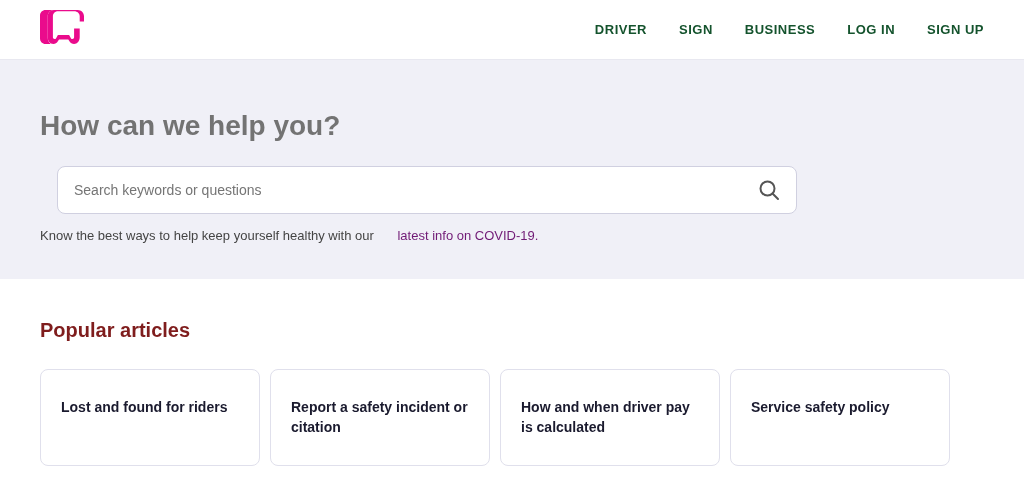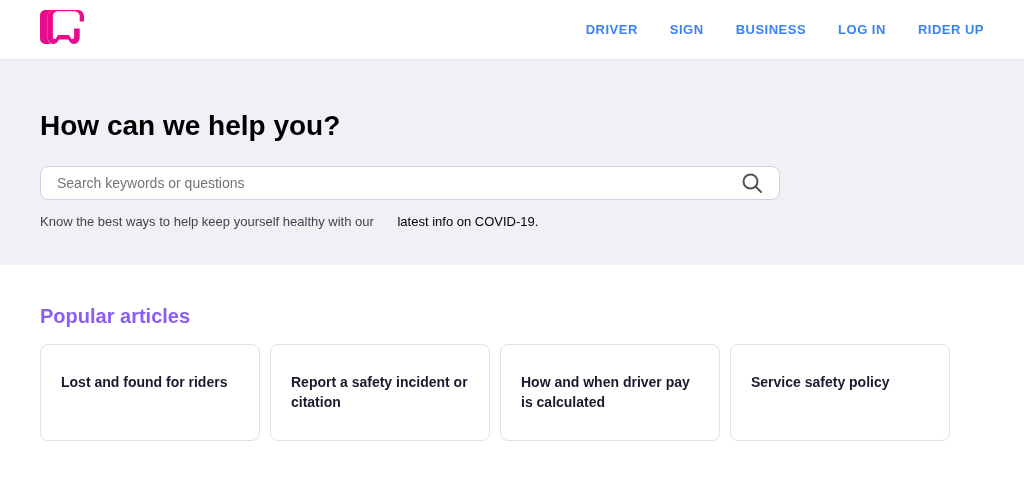--- a/index.html
+++ b/index.html
@@ -23,46 +23,47 @@
       line-height: 1;
     }
     .nav-links {
       display: flex;
       gap: 32px;
       align-items: center;
     }
     .nav-link {
       font-size: 13px;
       font-weight: 700;
-      color: #3b82f6;
+      color: #14532d;
       text-decoration: none;
       letter-spacing: 0.5px;
       cursor: pointer;
     }
 
     
     .hero {
       background: #f0f0f7;
       padding: 50px 40px 36px;
     }
     .hero h1 {
       font-size: 28px;
       font-weight: 800;
-      color: #000000;
+      color: #737373;
       margin-bottom: 24px;
     }
     .search-bar {
       display: flex;
       align-items: center;
       background: #fff;
       border: 1px solid #d0d0e0;
       border-radius: 8px;
       padding: 0 16px;
       max-width: 740px;
-      height: 34px;
+      height: 48px;
+      margin-left: 17px;
     }
     .search-bar input {
       flex: 1;
       border: none;
       outline: none;
       font-size: 14px;
       color: #555;
       background: transparent;
     }
     .search-icon-btn {
@@ -72,34 +73,34 @@
       display: flex;
       align-items: center;
       justify-content: center;
     }
     .hero-note {
       margin-top: 14px;
       font-size: 13px;
       color: #444;
     }
     .hero-note a {
-      color: #000000;
+      color: #701a75;
       text-decoration: none;
       padding-left: 20px;
     }
 
     
     .main {
       padding: 40px 40px 0;
     }
     .section-title {
       font-size: 20px;
       font-weight: 800;
-      color: #8b5cf6;
-      margin-bottom: 16px;
+      color: #7f1d1d;
+      margin-bottom: 27px;
     }
 
     
     .articles-grid {
       display: flex;
       gap: 10px;
       flex-wrap: wrap;
       margin-bottom: 44px;
     }
     .article-card {
@@ -128,21 +129,21 @@
     <svg width="44" height="34" viewBox="0 0 44 34" fill="none" xmlns="http://www.w3.org/2000/svg">
       <path d="M5.5 0C2.46 0 0 2.46 0 5.5v23C0 31.54 2.46 34 5.5 34h5.2C8.5 32.3 7.7 29.9 7.7 27.3V6.2C7.7 2.78 10.48 0 13.9 0H5.5z" fill="#ea0b8c"></path>
       <path d="M13.9 0C10.48 0 7.7 2.78 7.7 6.2v21.1c0 3.68 2.28 6.7 5.62 6.7 2.04 0 3.58-1.1 4.38-2.38l1.3-2.22h9.3l1.3 2.22C30.5 32.9 32.04 34 34.08 34c3.34 0 5.62-3.02 5.62-6.7V18.5h-5.6v8.8c0 1.02-.76 1.74-1.72 1.74-.6 0-1.16-.34-1.48-.9l-1.8-3.06H17.9l-1.8 3.06c-.32.56-.88.9-1.48.9-.96 0-1.72-.72-1.72-1.74V6.2C12.9 3.32 15.02 1.2 17.9 1.2h16.18C37.46 1.2 39.7 3.44 39.7 6.2v5.4H44V6.2C44 2.78 41.22 0 37.8 0H13.9z" fill="#ea0b8c"></path>
     </svg>
   </div>
   <div class="nav-links">
     <a class="nav-link">DRIVER</a>
     <a class="nav-link">SIGN</a>
     <a class="nav-link">BUSINESS</a>
     <a class="nav-link">LOG IN</a>
-    <a class="nav-link">RIDER UP</a>
+    <a class="nav-link">SIGN UP</a>
   </div>
 </nav>
 
 <section class="hero">
   <h1>How can we help you?</h1>
   <div class="search-bar">
     <input type="text" placeholder="Search keywords or questions" style="">
     <button class="search-icon-btn">
       <svg width="22" height="22" viewBox="0 0 22 22" fill="none" xmlns="http://www.w3.org/2000/svg">
         <circle cx="9.5" cy="9.5" r="7" stroke="#555" stroke-width="2"></circle>

